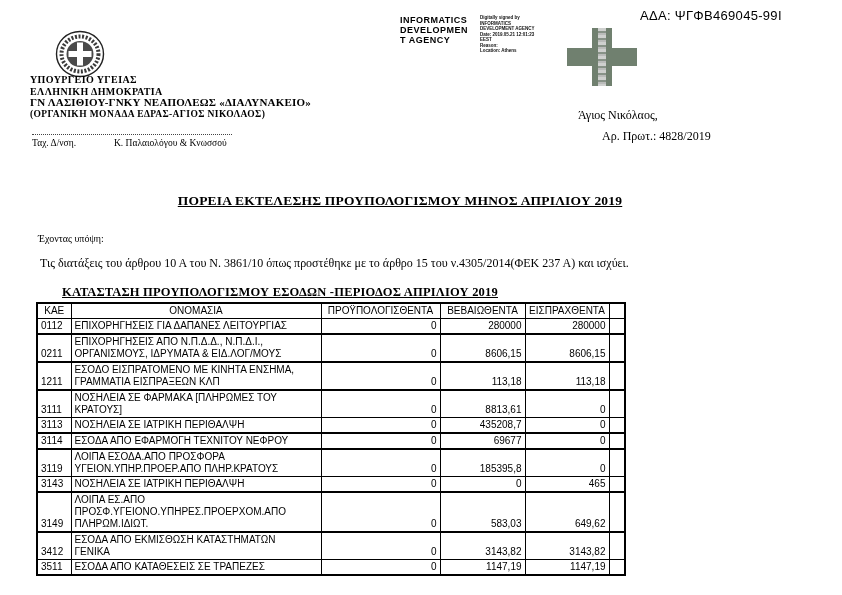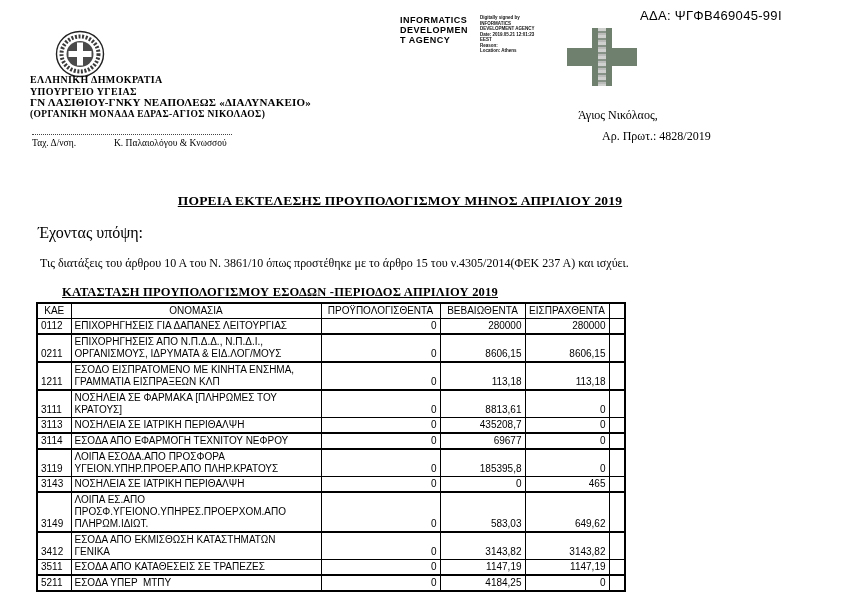--- a/index.html
+++ b/index.html
@@ -66,21 +66,21 @@
   .ref-city { position: absolute; left: 578px; top: 108px; font-size: 12px; }
   .ref-prot { position: absolute; left: 602px; top: 129px; font-size: 12px; }
 
   
   .doc-title {
     position: absolute; left: 0; top: 193px; width: 800px;
     text-align: center; font-weight: bold; font-size: 13.5px;
     letter-spacing: 0.2px; text-decoration: underline;
   }
 
-  .having { position: absolute; left: 38px; top: 224px; font-size: 16px; }
+  .having { position: absolute; left: 38px; top: 233px; font-size: 10px; }
   .provision { position: absolute; left: 40px; top: 256px; font-size: 12px; width: 640px; }
 
   .table-title {
     position: absolute; left: 62px; top: 285px;
     font-weight: bold; font-size: 12.5px; letter-spacing: 0.2px;
     text-decoration: underline;
   }
 
   
   table.budget {
@@ -116,22 +116,22 @@
     <svg width="50" height="48" viewBox="0 0 50 48">
       <ellipse cx="25" cy="24" rx="23.5" ry="22.5" fill="none" stroke="#222" stroke-width="1.4"></ellipse>
       <ellipse cx="25" cy="24" rx="18.5" ry="17.5" fill="none" stroke="#3a3a3a" stroke-width="4" stroke-dasharray="2 1.6"></ellipse>
       <ellipse cx="25" cy="24" rx="13.5" ry="13" fill="#4a4a4a"></ellipse>
       <rect x="22" y="12.5" width="6" height="23" fill="#fff"></rect>
       <rect x="13.5" y="21" width="23" height="6" fill="#fff"></rect>
     </svg>
   </div>
 
   <div class="letterhead">
+    <div class="lh-line">ΥΠΟΥΡΓΕΙΟ ΥΓΕΙΑΣ</div>
     <div class="lh-line">ΕΛΛΗΝΙΚΗ ΔΗΜΟΚΡΑΤΙΑ</div>
-    <div class="lh-line">ΥΠΟΥΡΓΕΙΟ ΥΓΕΙΑΣ</div>
     <div class="lh-line big">ΓΝ ΛΑΣΙΘΙΟΥ-ΓΝΚΥ ΝΕΑΠΟΛΕΩΣ «ΔΙΑΛΥΝΑΚΕΙΟ»</div>
     <div class="lh-line normal">(ΟΡΓΑΝΙΚΗ ΜΟΝΑΔΑ ΕΔΡΑΣ-ΑΓΙΟΣ ΝΙΚΟΛΑΟΣ)</div>
   </div>
   <div class="dotted-rule"></div>
   <div class="addr">
     <div class="addr-row">
       <span class="addr-label">Ταχ. Δ/νση.</span>
       <span class="addr-value">Κ. Παλαιολόγου &amp; Κνωσσού</span>
     </div>
   </div>
@@ -275,24 +275,16 @@
           <td class="td-spare"></td>
         </tr>
         <tr class="thick">
           <td class="td-kae">3511</td>
           <td class="td-name">ΕΣΟΔΑ ΑΠΟ ΚΑΤΑΘΕΣΕΙΣ ΣΕ ΤΡΑΠΕΖΕΣ</td>
           <td class="td-num td-budget">0</td>
           <td class="td-num">1147,19</td>
           <td class="td-num">1147,19</td>
           <td class="td-spare"></td>
         </tr>
-        <tr>
-          <td class="td-kae">5211</td>
-          <td class="td-name">ΕΣΟΔΑ ΥΠΕΡ  ΜΤΠΥ</td>
-          <td class="td-num td-budget">0</td>
-          <td class="td-num">4184,25</td>
-          <td class="td-num">0</td>
-          <td class="td-spare"></td>
-        </tr>
       </tbody>
   </table>
 
 </div>
 
 </body></html>

